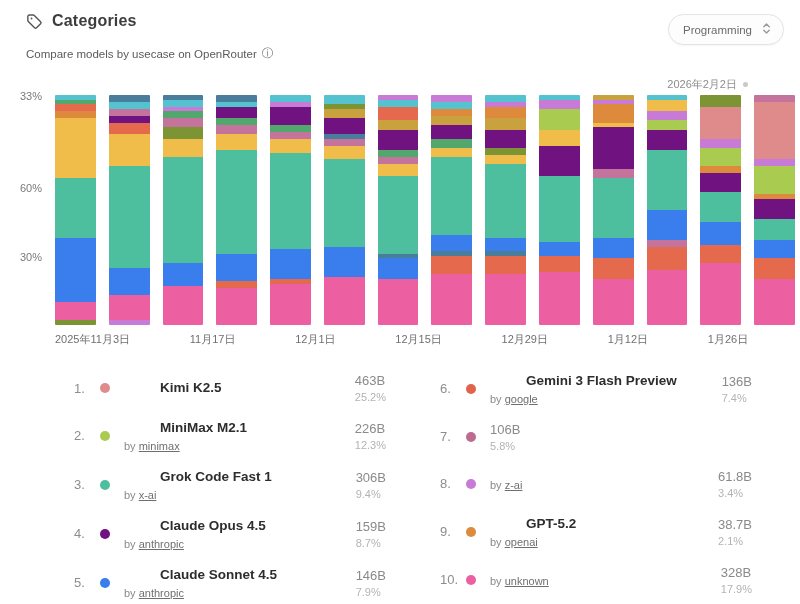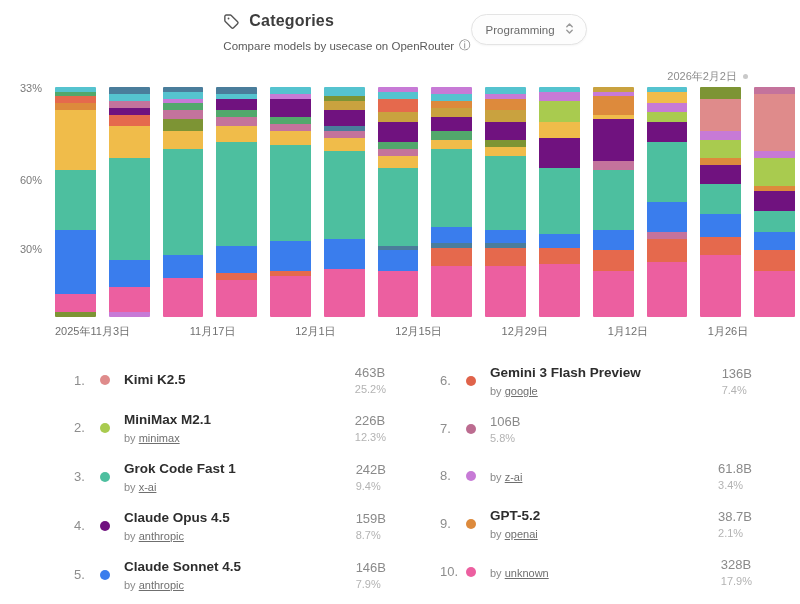--- a/index.html
+++ b/index.html
@@ -1,26 +1,26 @@
 <!DOCTYPE html>
 <html><head>
 <meta charset="utf-8">
 <style>
   * { box-sizing: border-box; margin: 0; padding: 0; }
   html,body { width: 800px; height: 604px; background: #fff; overflow: hidden;
     font-family: "Liberation Sans", sans-serif; }
 
   
-  .header { display: flex; justify-content: center; align-items: flex-start;
+  .header { display: flex; justify-content: space-between; align-items: flex-start;
     padding: 12px 16px 0 26px; }
   .title-block {}
   .title-row { display: flex; align-items: center; gap: 9px; }
   .title-row svg { display: block; }
   .page-title { font-size: 16px; font-weight: bold; color: #3d3d3d; letter-spacing: .2px; }
-  .subtitle-row { margin-top: 8px; display: flex; align-items: center; gap: 5px;
+  .subtitle-row { margin-top: 16px; display: flex; align-items: center; gap: 5px;
     font-size: 11.5px; color: #5a5a5a; }
   .info-glyph { font-size: 11.5px; color: #777; cursor: pointer; }
   .pill { display: flex; align-items: center; gap: 10px; border: 1px solid #e4e4e4;
     background: #fdfdfd; border-radius: 16px; padding: 7px 12px 7px 14px;
     font-size: 11.5px; color: #6b6b6b; box-shadow: 0 1px 2px rgba(0,0,0,.04);
     cursor: pointer; margin-top: 2px; }
 
   
   .chart-wrap { position: relative; margin-top: 34px; padding-left: 55px; padding-right: 5px; }
   .hover-date { position: absolute; top: -18px; right: 52px; font-size: 11px; color: #8d8d8d;
@@ -34,21 +34,21 @@
   .x-axis { display: flex; gap: 13px; margin-top: 7px; }
   .xlab { flex: 1; text-align: left; font-size: 11px; color: #6f6f6f; white-space: nowrap; overflow: visible; }
 
   
   .ranking { display: grid; grid-template-columns: 1fr 1fr; column-gap: 54px;
     padding: 0 48px 0 74px; margin-top: 18px; }
   .rank-row { display: grid; grid-template-columns: 26px 24px 1fr auto;
     align-items: center; padding: 8px 0 9px 0; }
   .rank-num { font-size: 13px; color: #8d8d8d; }
   .rank-dot { width: 10px; height: 10px; border-radius: 50%; }
-  .rank-name { font-size: 13.5px; font-weight: bold; color: #2d2d2d; line-height: 1.25; }
+  .rank-name { font-size: 13.5px; font-weight: bold; color: #2d2d2d; line-height: 1.25; margin-left: 36px; }
   .rank-by { font-size: 11px; color: #8a8a8a; margin-top: 3px; }
   .rank-by a { color: #6f6f6f; text-decoration: underline; cursor: pointer; }
   .rank-right { text-align: left; }
   .rank-value { font-size: 13px; color: #8a8a8a; }
   .rank-pct { font-size: 11px; color: #b3b3b3; margin-top: 3px; }
 </style>
 </head>
 <body>
 
 <div class="header">
@@ -312,21 +312,21 @@
       <div class="rank-row">
         <div class="rank-num">3.</div>
         <div>
           <div class="rank-dot" style="background: rgb(77, 191, 159);"></div>
         </div>
         <div>
           <div class="rank-name">Grok Code Fast 1</div>
           <div class="rank-by">by <a>x-ai</a></div>
         </div>
         <div class="rank-right">
-          <div class="rank-value">242B</div>
+          <div class="rank-value">306B</div>
           <div class="rank-pct">9.4%</div>
         </div>
       </div>
       <div class="rank-row">
         <div class="rank-num">4.</div>
         <div>
           <div class="rank-dot" style="background: rgb(112, 18, 127);"></div>
         </div>
         <div>
           <div class="rank-name">Claude Opus 4.5</div>

